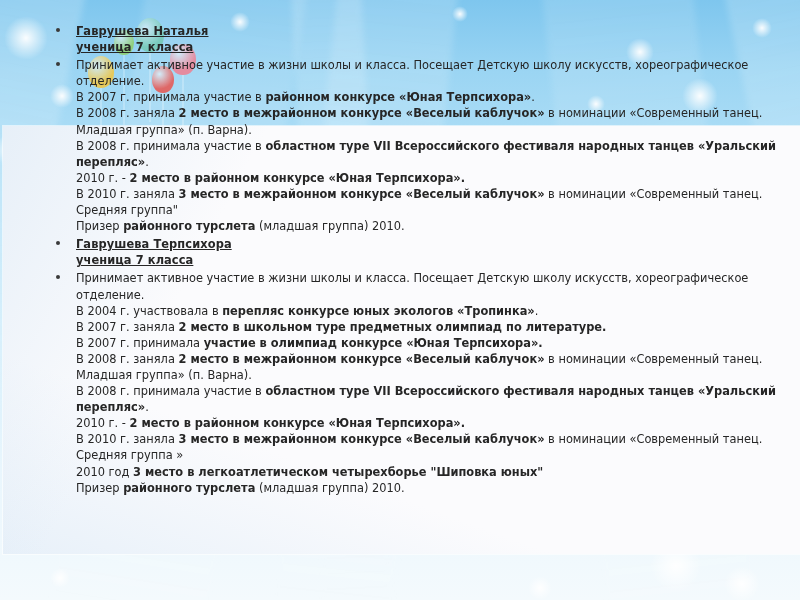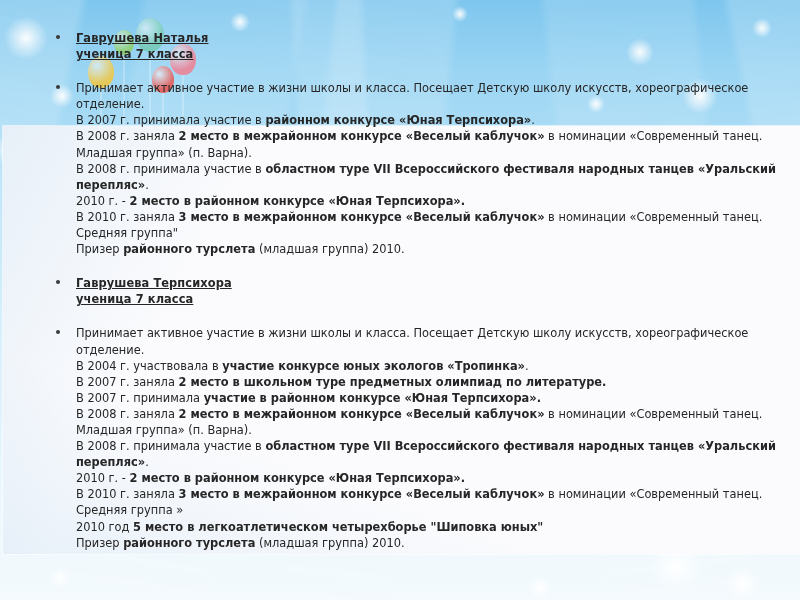--- a/index.html
+++ b/index.html
@@ -51,33 +51,33 @@
     position:absolute;
     left:3px; top:126px; width:797px; height:428px;
     background:#fbfbfd;
     background-image:
       linear-gradient(118deg, rgba(214,230,244,.55) 0%, rgba(255,255,255,0) 26%),
       linear-gradient(200deg, rgba(255,255,255,0) 72%, rgba(216,232,246,.55) 100%);
     box-shadow:0 0 0 1px rgba(255,255,255,.6);
   }
 
   .bullet-row { position:relative; padding-left:24px; }
-  .bullet-row + .bullet-row { margin-top:18px; }
+  .bullet-row + .bullet-row { margin-top:2px; }
   .bullet-dot {
     position:absolute; left:4px; top:5px;
     width:4px; height:4px; border-radius:50%;
     background:#3a3a3a;
   }
   .heading { font-weight:bold; text-decoration:underline; letter-spacing:.1px; }
   .para { }
   b { font-weight:bold;text-align:center; }
 
   
   #top-text {
-    position:absolute; left:0; top:8px; width:800px;
+    position:absolute; left:0; top:1px; width:800px;
     padding:22px 24px 0 52px;
     color:#262626;
     font-size:11.4px;
     line-height:16.1px;
     z-index:5;
   }
 </style>
 </head>
 <body>
 
@@ -139,26 +139,26 @@
         <span class="bullet-dot"></span>
         <div class="heading">
           <div>Гаврушева Терпсихора</div>
           <div>ученица 7 класса</div>
         </div>
       </div>
       <div class="bullet-row">
         <span class="bullet-dot"></span>
         <div class="para">
           <div>Принимает активное участие в жизни школы и класса. Посещает Детскую школу искусств, хореографическое отделение.</div>
-          <div>В 2004 г. участвовала в <b>участие конкурсе юных экологов «Тропинка»</b>.</div>
+          <div>В 2004 г. участвовала в <b>перепляс конкурсе юных экологов «Тропинка»</b>.</div>
           <div>В 2007 г. заняла <b>2 место в школьном туре предметных олимпиад по литературе.</b></div>
-          <div>В 2007 г. принимала <b>участие в районном конкурсе «Юная Терпсихора».</b></div>
+          <div>В 2007 г. принимала <b>участие в олимпиад конкурсе «Юная Терпсихора».</b></div>
           <div>В 2008 г. заняла <b>2 место в межрайонном конкурсе «Веселый каблучок»</b> в номинации «Современный танец. Младшая группа» (п. Варна).</div>
           <div>В 2008 г. принимала участие в <b>областном туре VII Всероссийского фестиваля народных танцев «Уральский перепляс»</b>.</div>
           <div>2010 г. - <b>2 место в районном конкурсе «Юная Терпсихора».</b></div>
           <div>В 2010 г. заняла <b>3 место в межрайонном конкурсе «Веселый каблучок»</b> в номинации «Современный танец. Средняя группа »</div>
-          <div>2010 год <b>5 место в легкоатлетическом четырехборье "Шиповка юных"</b></div>
+          <div>2010 год <b>3 место в легкоатлетическом четырехборье "Шиповка юных"</b></div>
           <div>Призер <b>районного турслета</b> (младшая группа) 2010.</div>
         </div>
       </div>
     </div>
 
 </div>
 
 </body></html>

